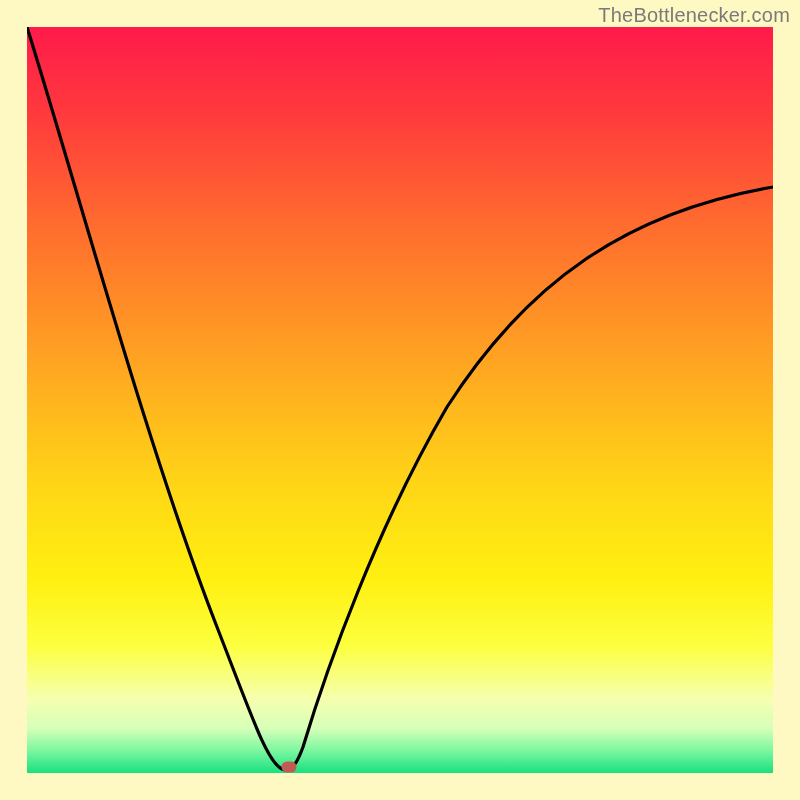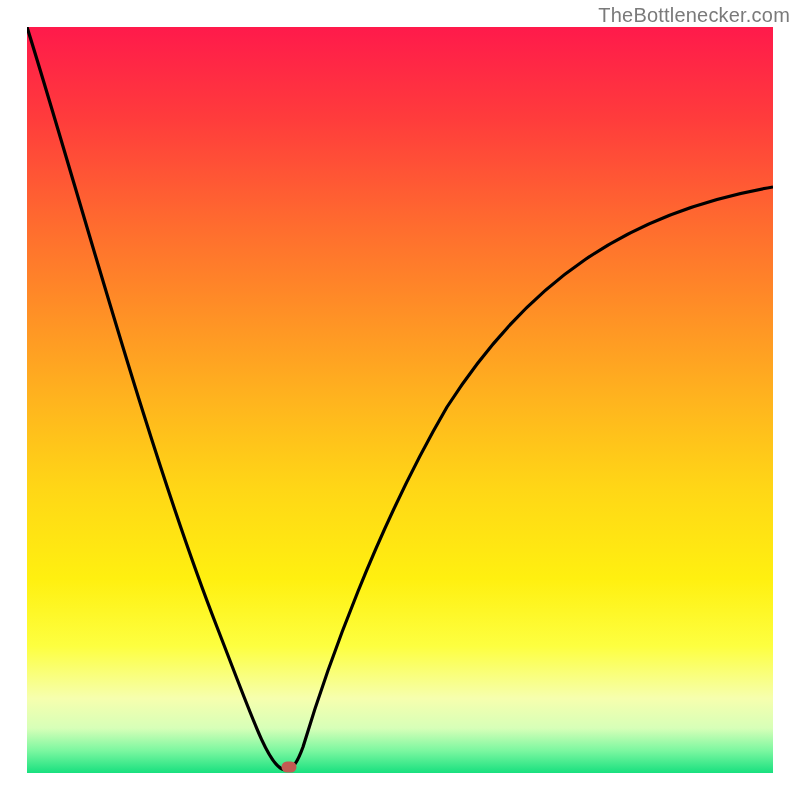--- a/index.html
+++ b/index.html
@@ -8,21 +8,21 @@
     width: 800px;
     height: 800px;
     background: #000;
     font-family: Arial, Helvetica, sans-serif;
     overflow: hidden;
   }
   .frame {
     position: relative;
     width: 800px;
     height: 800px;
-    background: #ffffff;
+    background: #fef9c3;
   }
   .plot {
     position: absolute;
     left: 27px;
     top: 27px;
     width: 746px;
     height: 746px;
     background: linear-gradient(to bottom,
       #ff1a4b 0%,
       #ff3b3c 12%,

